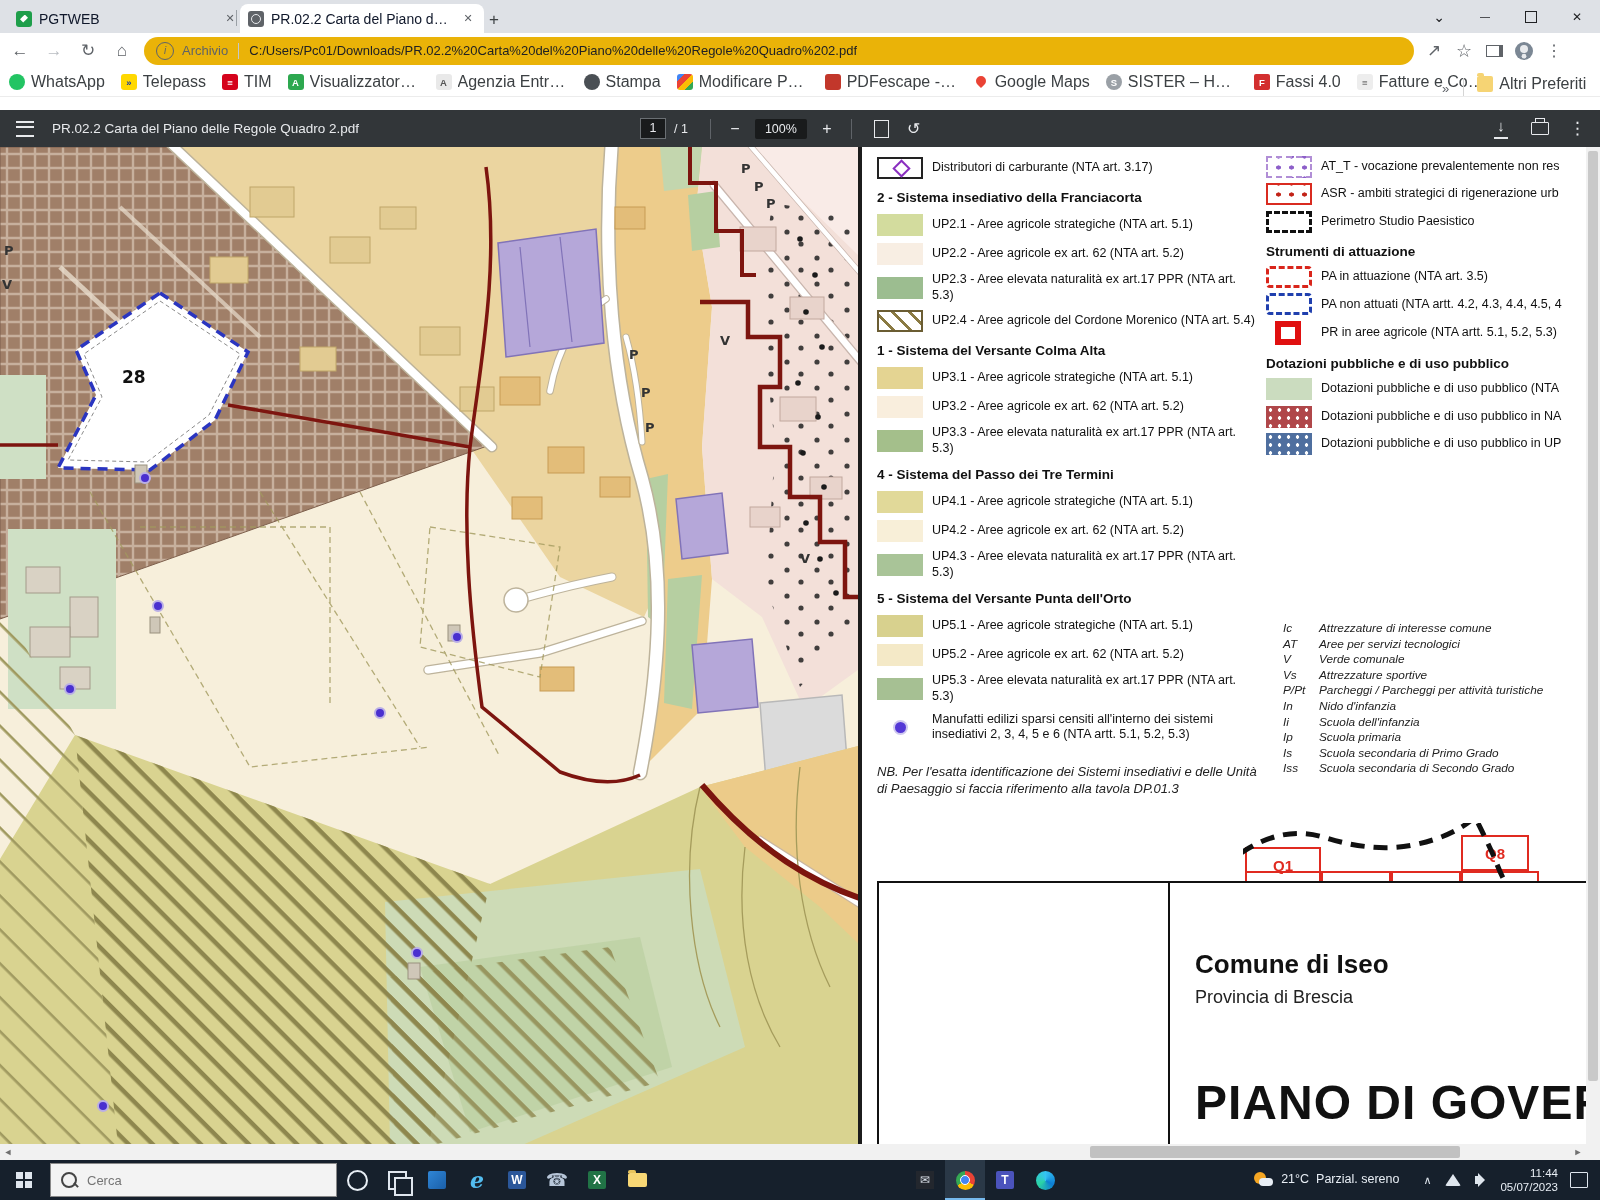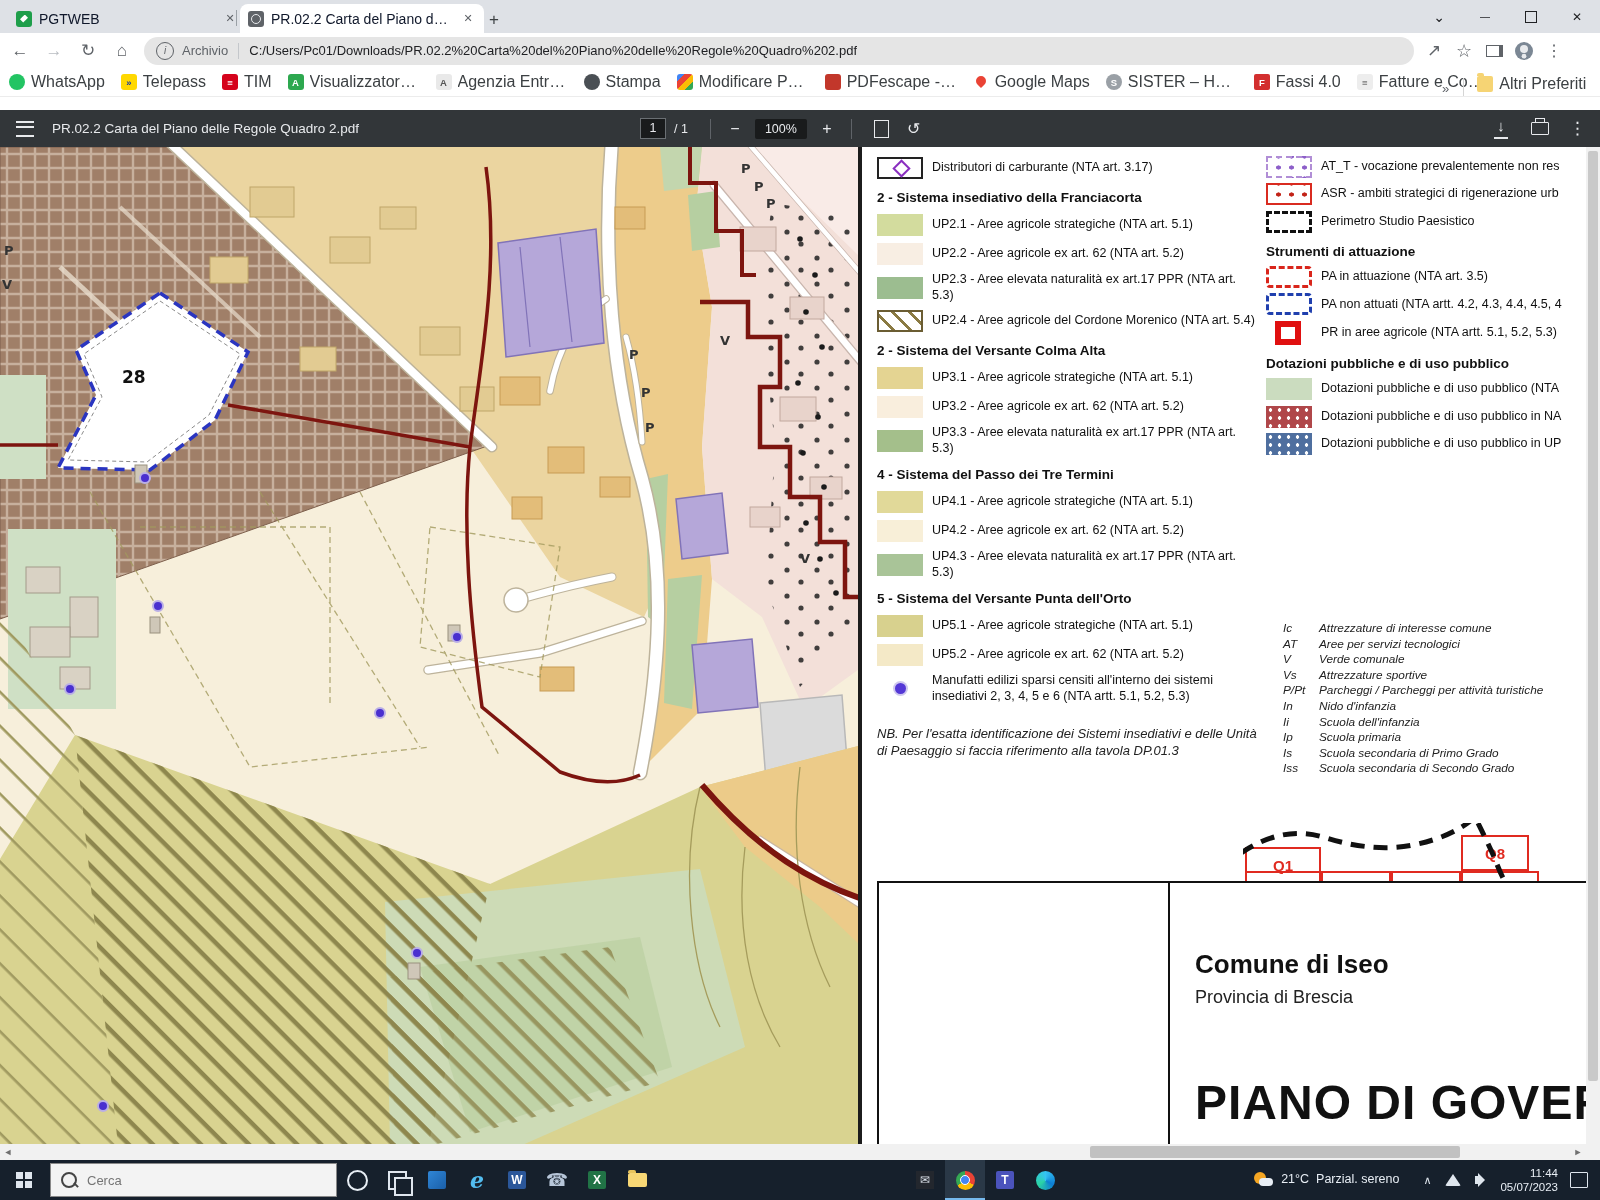--- a/index.html
+++ b/index.html
@@ -25,21 +25,21 @@
   .wbtn{width:46px;height:33px;display:flex;align-items:center;justify-content:center;color:#202124;font-size:12px;}
   .wbtn.chev::before{content:"⌄";font-size:14px;}
   .wbtn.min::before{content:"—";font-size:10px;}
   .wbtn.max::before{content:"";width:10px;height:10px;border:1.2px solid #202124;}
   .wbtn.cls::before{content:"✕";}
 
   
   .addrbar{position:absolute;left:0;top:33px;width:1600px;height:35px;background:#fff;display:flex;align-items:center;}
   .navic{width:28px;height:28px;margin-left:6px;display:flex;align-items:center;justify-content:center;font-size:17px;color:#5f6368;border-radius:50%;}
   .navic.dis{color:#b8bcc1;}
-  .omnibox{flex:0 0 auto;width:1246px;height:28px;background:#e5e5e5;border-radius:14px;margin-left:8px;display:flex;align-items:center;padding:0 12px;text-align:right;}
+  .omnibox{flex:0 0 auto;width:1246px;height:28px;background:#eab308;border-radius:14px;margin-left:8px;display:flex;align-items:center;padding:0 12px;text-align:right;}
   .omni-info{width:16px;height:16px;border:1.3px solid #5f6368;border-radius:50%;color:#5f6368;font-size:10px;display:flex;align-items:center;justify-content:center;font-style:italic;flex:0 0 16px;}
   .omni-info::after{content:"i";}
   .omni-prefix{font-size:13px;color:#5f6368;margin:0 10px 0 8px;}
   .omni-div{width:1px;height:16px;background:#c4c7cb;margin-right:10px;}
   .omni-url{font-size:13px;color:#202124;white-space:nowrap;overflow:hidden;}
   .addr-right{display:flex;align-items:center;margin-left:4px;}
   .addr-right .navic{margin-left:2px;}
   .ic-share::before{content:"↗";}
   .ic-star::before{content:"☆";font-size:18px;}
   .ic-split::before{content:"";width:12px;height:10px;border:1.3px solid #5f6368;border-right-width:4px;}
@@ -571,21 +571,21 @@
             <span class="ltx">UP2.3 - Aree elevata naturalità ex art.17 PPR (NTA art. 5.3)</span>
           </div>
 
           <div class="lrow item">
             <span class="sw sw-up24"></span>
             <span class="ltx">UP2.4 - Aree agricole del Cordone Morenico (NTA art. 5.4)</span>
           </div>
 
           <div class="lrow hdr">
 
-            <span class="ltx">2 - Sistema del Versante Colma Alta</span>
+            <span class="ltx">1 - Sistema del Versante Colma Alta</span>
           </div>
 
           <div class="lrow item">
             <span class="sw sw-up31"></span>
             <span class="ltx">UP3.1 - Aree agricole strategiche (NTA art. 5.1)</span>
           </div>
 
           <div class="lrow item">
             <span class="sw sw-up32"></span>
             <span class="ltx">UP3.2 - Aree agricole ex art. 62 (NTA art. 5.2)</span>
@@ -624,20 +624,24 @@
           <div class="lrow item">
             <span class="sw sw-up51"></span>
             <span class="ltx">UP5.1 - Aree agricole strategiche (NTA art. 5.1)</span>
           </div>
 
           <div class="lrow item">
             <span class="sw sw-up52"></span>
             <span class="ltx">UP5.2 - Aree agricole ex art. 62 (NTA art. 5.2)</span>
           </div>
 
+          <div class="lrow item">
+            <span class="sw sw-up53"></span>
+            <span class="ltx">UP5.3 - Aree elevata naturalità ex art.17 PPR (NTA art. 5.3)</span>
+          </div>
 
           <div class="lrow item item2">
             <span class="sw sw-dot"></span>
             <span class="ltx">Manufatti edilizi sparsi censiti all'interno dei sistemi insediativi 2, 3, 4, 5 e 6 (NTA artt. 5.1, 5.2, 5.3)</span>
           </div>
         </div>
       <div class="nb-note">NB. Per l'esatta identificazione dei Sistemi insediativi e delle Unità di Paesaggio si faccia riferimento alla tavola DP.01.3</div>
     </div>
 
     <div class="legend-right">

